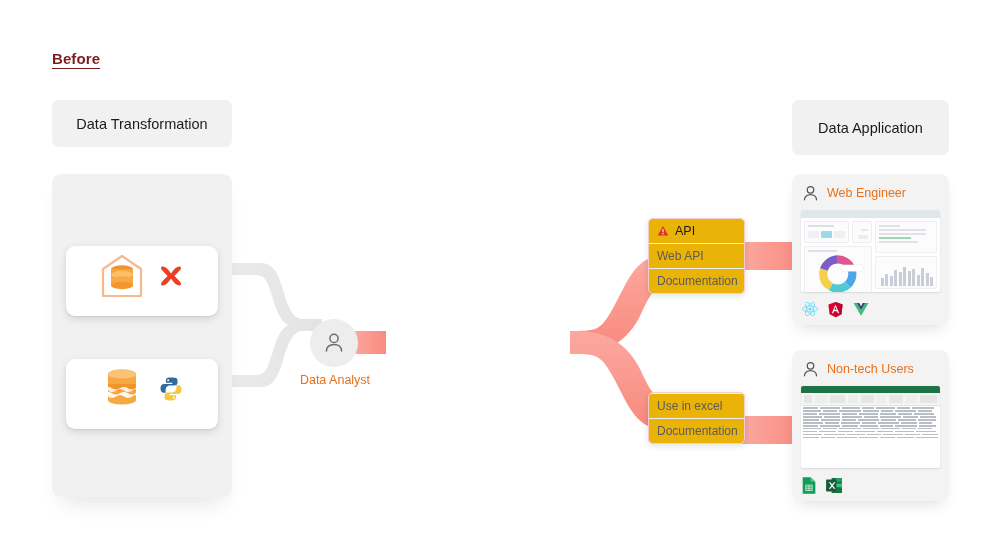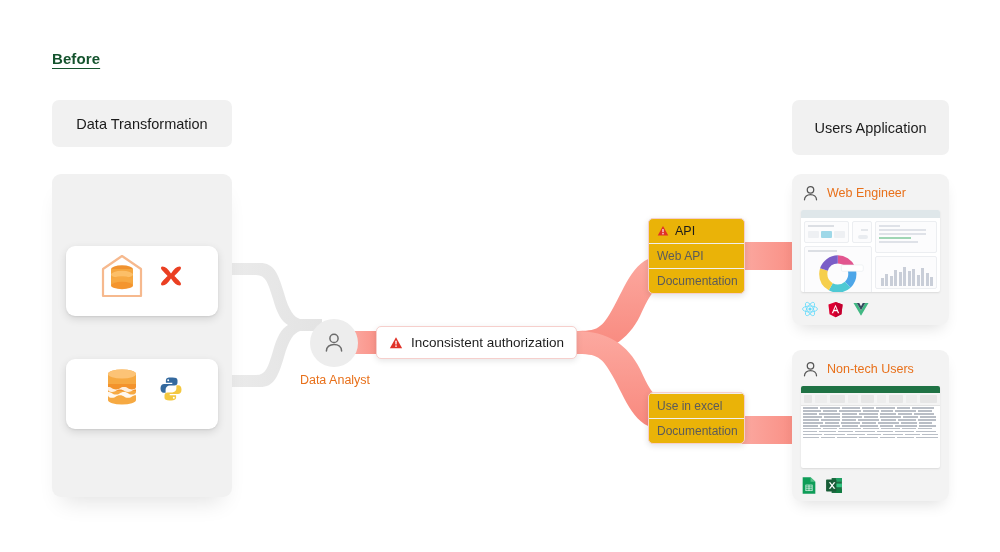--- a/index.html
+++ b/index.html
@@ -9,21 +9,21 @@
     background: #ffffff;
     font-family: "Liberation Sans", sans-serif;
     overflow: hidden;
     position: relative;
   }
   .stage { position: absolute; inset: 0; }
 
   
   .section-title {
     position: absolute; left: 52px; top: 50px;
-    font-size: 15px; font-weight: bold; color: #14532d;
+    font-size: 15px; font-weight: bold; color: #7f1d1d;
     text-decoration: underline; text-underline-offset: 4px;
     letter-spacing: .1px;
   }
 
   
   .col-header {
     position: absolute;
     background: #f1f1f1;
     border-radius: 7px;
     display: flex; align-items: center; justify-content: center;
@@ -153,21 +153,21 @@
 <body>
 
 <div class="stage">
 
   <div class="section-title">Before</div>
 
   <div class="col-header" id="hdr-transform">
     <span>Data Transformation</span>
   </div>
   <div class="col-header" id="hdr-application">
-    <span>Users Application</span>
+    <span>Data Application</span>
   </div>
 
   <svg class="funnel" width="110" height="140" viewBox="0 0 110 140">
     <defs>
       <linearGradient id="grayGrad" x1="0" y1="0" x2="1" y2="0">
         <stop offset="0%" stop-color="#ebebeb"></stop>
         <stop offset="100%" stop-color="#e3e3e3"></stop>
       </linearGradient>
     </defs>
     <path d="M0 8 H34 C48 8 52 18 58 38 C63 56 68 62 74 64
@@ -263,28 +263,20 @@
   </div>
 
   <div class="analyst-node">
     <svg width="24" height="24" viewBox="0 0 24 24">
       <circle cx="12" cy="7.4" r="4.1" fill="none" stroke="#6b6b6b" stroke-width="1.5"></circle>
       <path d="M4.4 20 c0-4.2 3.4-6.6 7.6-6.6 s7.6 2.4 7.6 6.6" fill="none" stroke="#6b6b6b" stroke-width="1.5" stroke-linecap="round"></path>
     </svg>
   </div>
   <div class="analyst-label">Data Analyst</div>
 
-  <div class="issue-card">
-    <svg width="14" height="14" viewBox="0 0 16 16">
-      <path d="M8 1.4 L15 14 H1 Z" fill="#e03127"></path>
-      <rect x="7.25" y="5.2" width="1.5" height="4.6" rx=".7" fill="#ffffff"></rect>
-      <circle cx="8" cy="11.6" r=".95" fill="#ffffff"></circle>
-    </svg>
-    <span>Inconsistent authorization</span>
-  </div>
 
   <div class="iface-card" id="iface-api">
     <div class="iface-head">
       <svg width="12" height="12" viewBox="0 0 16 16">
         <path d="M8 1.4 L15 14 H1 Z" fill="#e03127"></path>
         <rect x="7.25" y="5.2" width="1.5" height="4.6" rx=".7" fill="#ffffff"></rect>
         <circle cx="8" cy="11.6" r=".95" fill="#ffffff"></circle>
       </svg>
       <span>API</span>
     </div>

